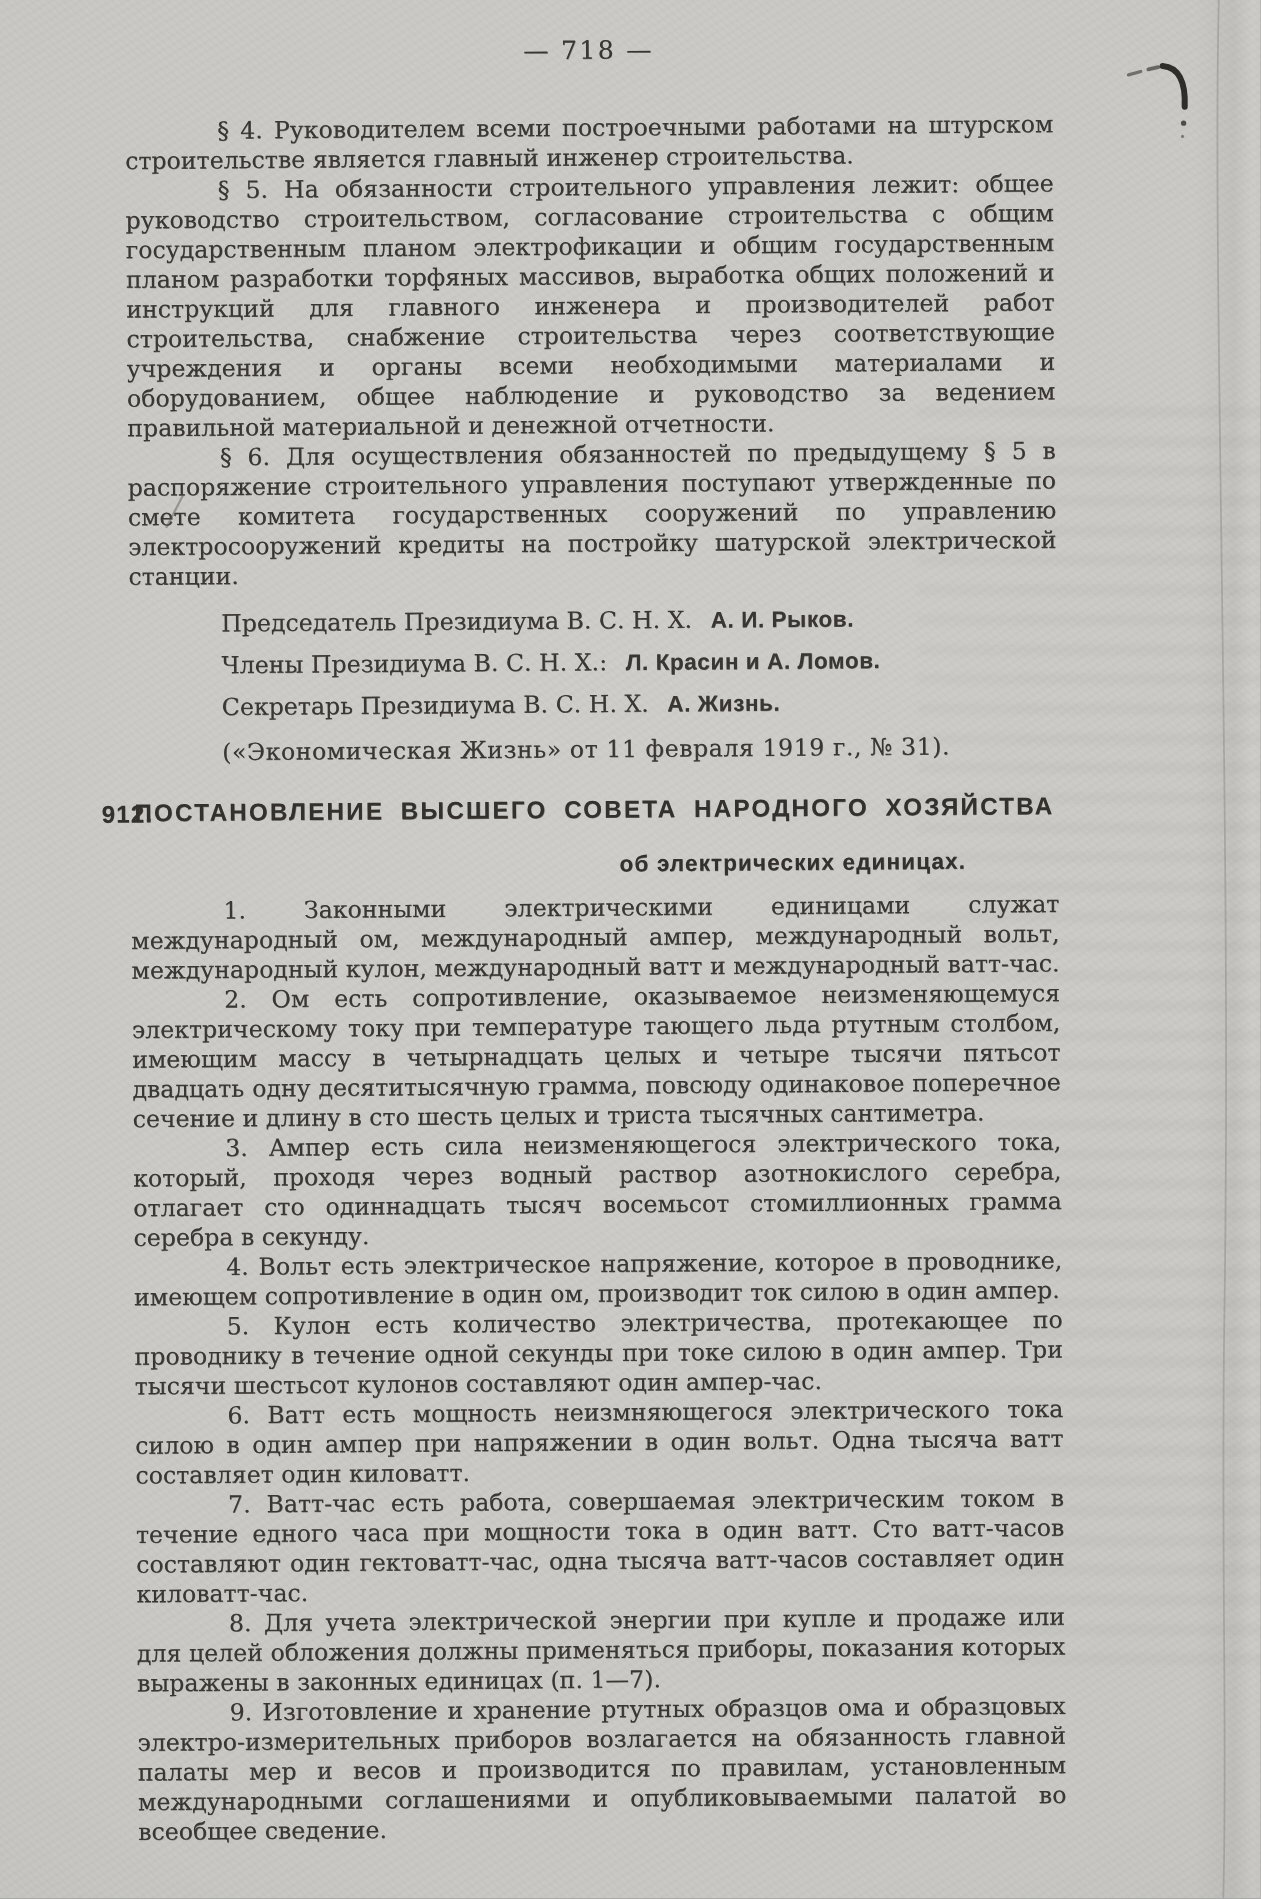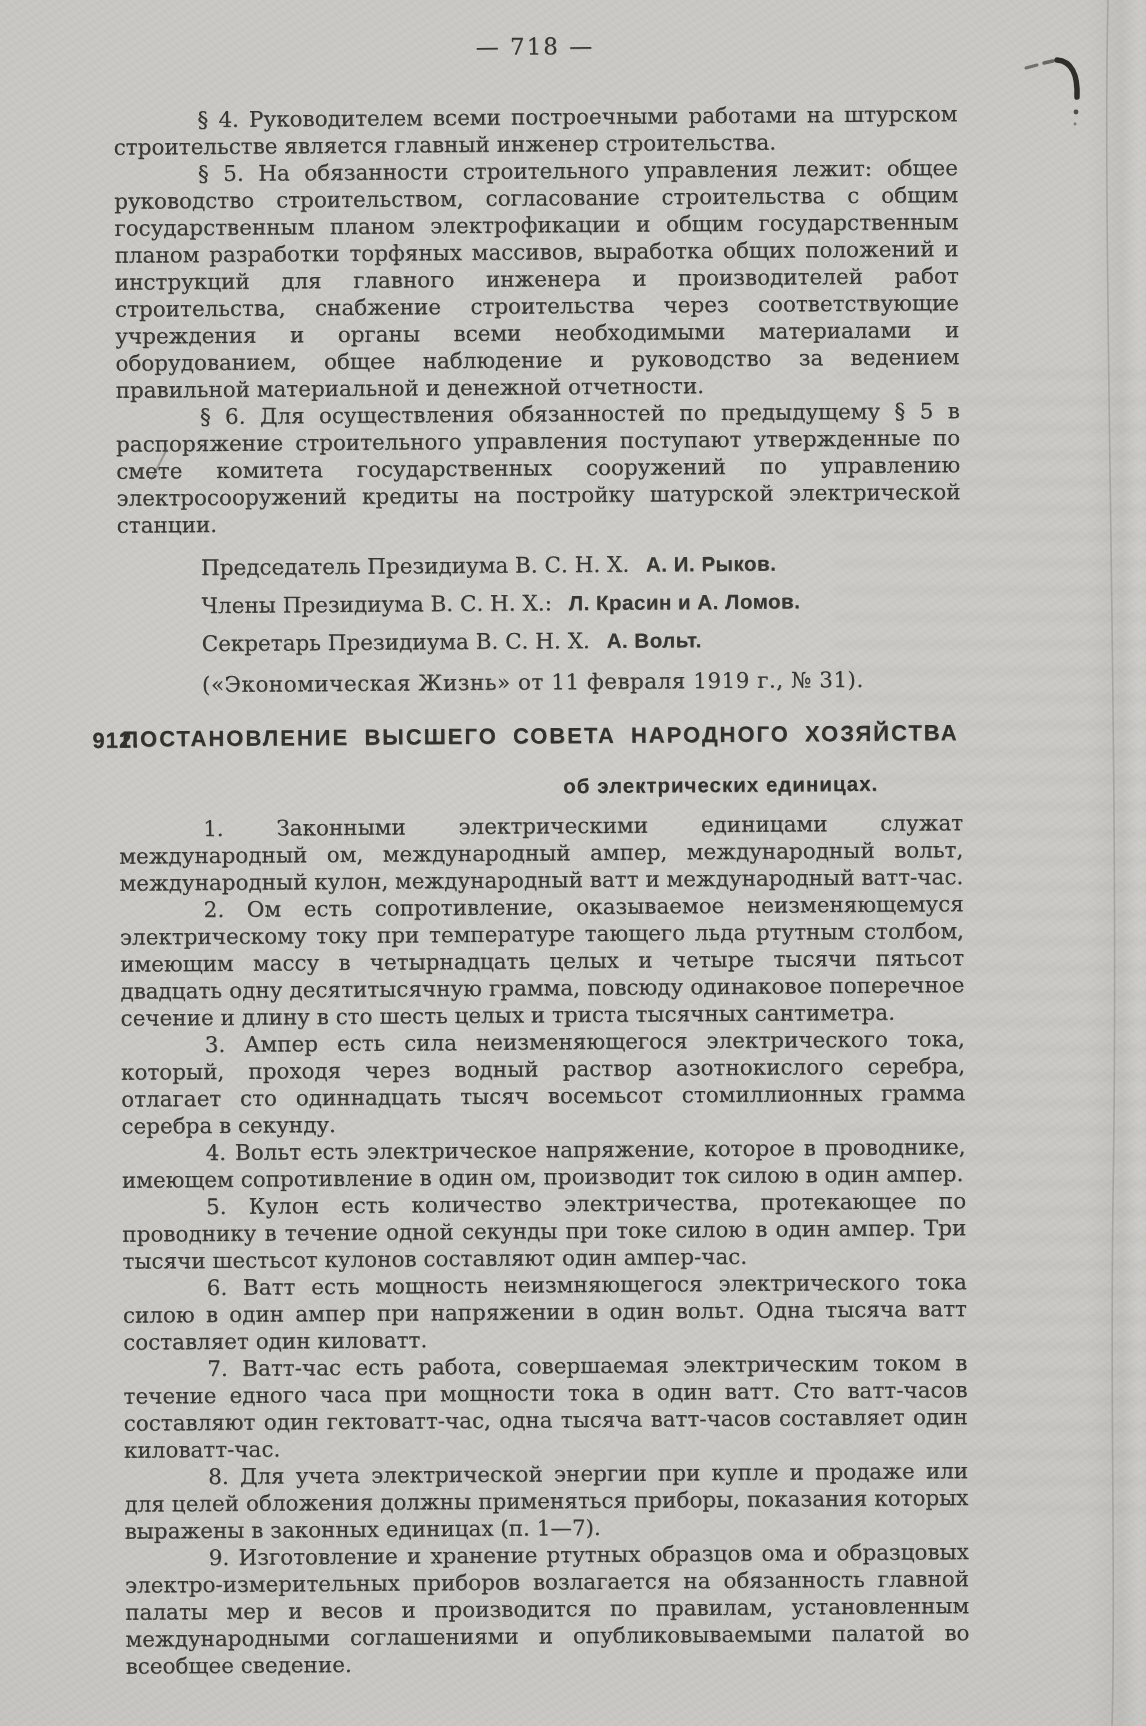--- a/index.html
+++ b/index.html
@@ -104,21 +104,21 @@
         <p class="sig-row">
           <span class="sig-prefix">Председатель Президиума В. С. Н. Х.</span>
           <span class="sig-name">А. И. Рыков.</span>
         </p>
         <p class="sig-row">
           <span class="sig-prefix">Члены Президиума В. С. Н. Х.:</span>
           <span class="sig-name">Л. Красин и А. Ломов.</span>
         </p>
         <p class="sig-row">
           <span class="sig-prefix">Секретарь Президиума В. С. Н. Х.</span>
-          <span class="sig-name">А. Вольт.</span>
+          <span class="sig-name">А. Жизнь.</span>
         </p>
       </div>
 
       <p class="source-line">(«Экономическая Жизнь» от 11 февраля 1919 г., № 31).</p>
 
       <div class="decree-head">
         <span class="decree-num">912.</span>
         <span>ПОСТАНОВЛЕНИЕ ВЫСШЕГО СОВЕТА НАРОДНОГО ХОЗЯЙСТВА</span>
       </div>
 

